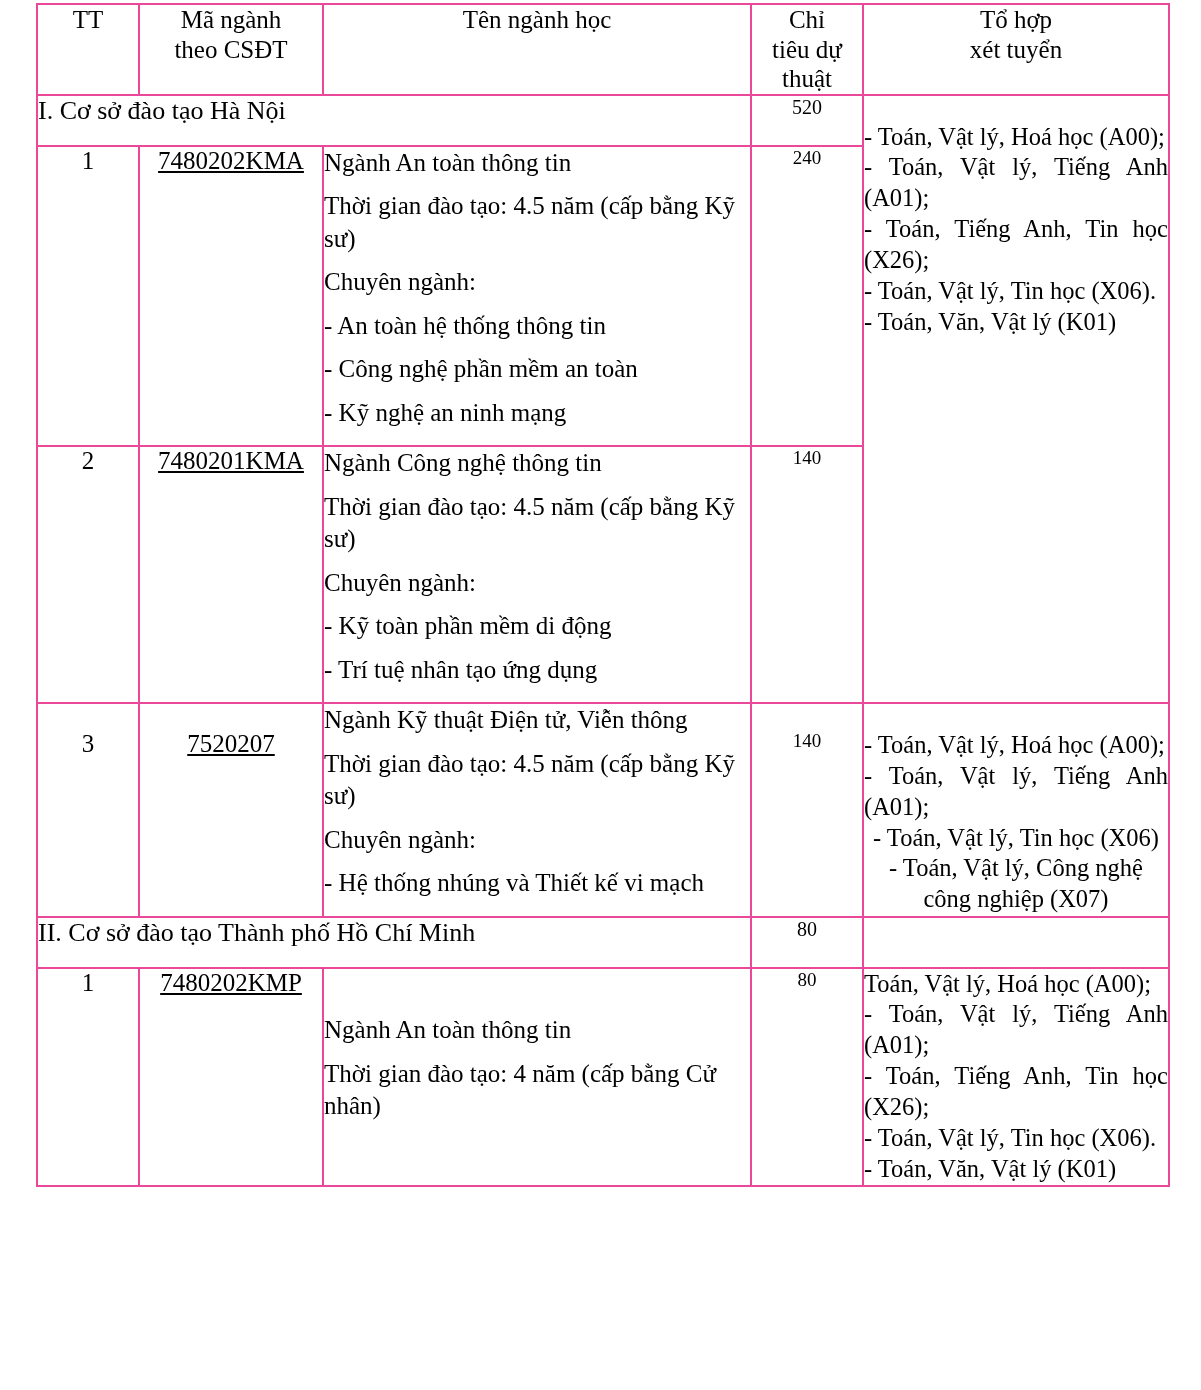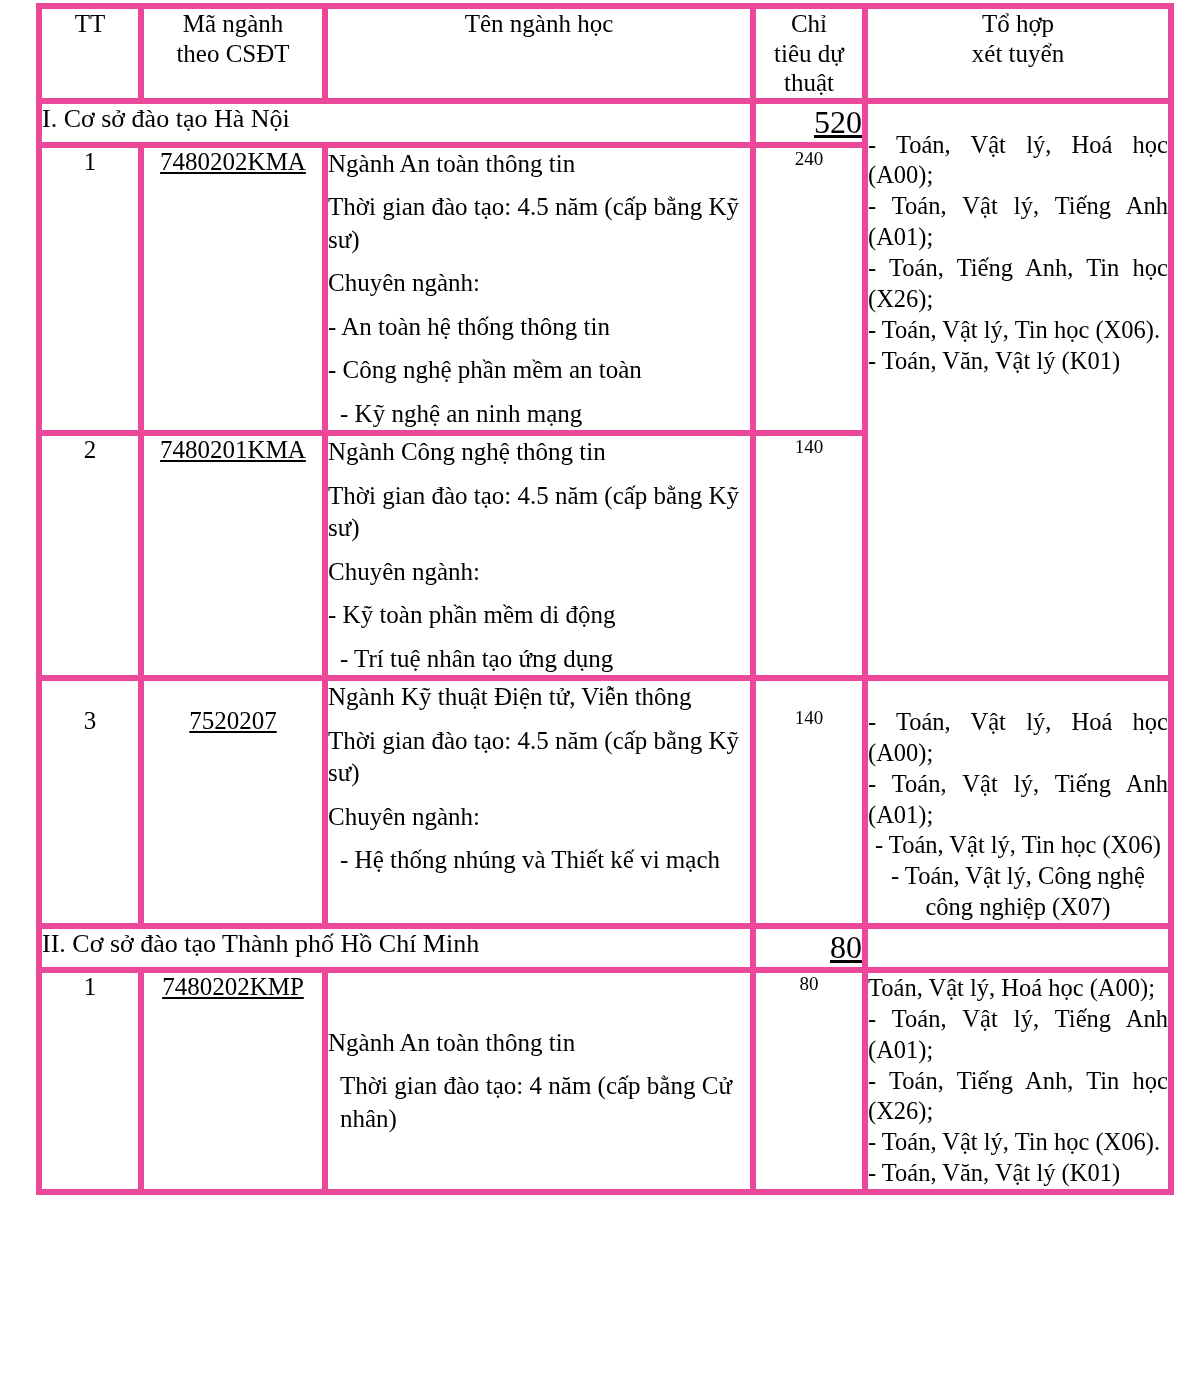--- a/index.html
+++ b/index.html
@@ -23,21 +23,21 @@
   table.admissions {
     position: absolute;
     left: 36px;
     top: 3px;
     width: 1132px;
     border-collapse: collapse;
     table-layout: fixed;
   }
   table.admissions td,
   table.admissions th {
-    border: 6px solid #ec4899;
+    border: 2px solid #ec4899;
     padding: 0;
     vertical-align: top;
     font-weight: normal;
   }
   
   col.c-tt     { width: 102px; }
   col.c-code   { width: 184px; }
   col.c-name   { width: 428px; }
   col.c-quota  { width: 112px; }
   col.c-combo  { width: 306px; }
@@ -54,30 +54,29 @@
     box-sizing: border-box;
   }
   .hdr-cell .ln { display: block; }
 
   
   .section-cell {
     font-weight: bold;
     font-size: 26px;
     padding: 14px 0 14px 12px;
     vertical-align: middle;
-    height: 44px;
+    height: 51px;
     box-sizing: border-box;
     white-space: nowrap;
   }
   .section-quota {
     font-weight: bold;
-    font-size: 32px;
-    text-align: right;
-    vertical-align: middle;
-    text-decoration: underline;
+    font-size: 20px;
+    text-align: center;
+    vertical-align: middle;
   }
 
   
   .num-cell {
     text-align: center;
     vertical-align: middle;
     font-size: 25px;
   }
   .code-cell {
     text-align: center;
@@ -95,21 +94,21 @@
     font-size: 25px;
     line-height: 1.30;
     padding: 10px 4px 10px 12px;
     vertical-align: top;
   }
   .name-cell.vmid { vertical-align: middle; }
   .name-cell .ln {
     display: block;
     margin-bottom: 11px;
   }
-  .name-cell .ln:last-child { margin-bottom: 0; padding-left: 12px; }
+  .name-cell .ln:last-child { margin-bottom: 16px; }
 
   .combo-cell {
     font-size: 24.5px;
     line-height: 1.26;
     padding: 8px 6px 8px 10px;
     vertical-align: top;
     margin-top: 44px;
   }
   .combo-cell.pad-top { padding-top: 26px; }
   .combo-cell .ln {

